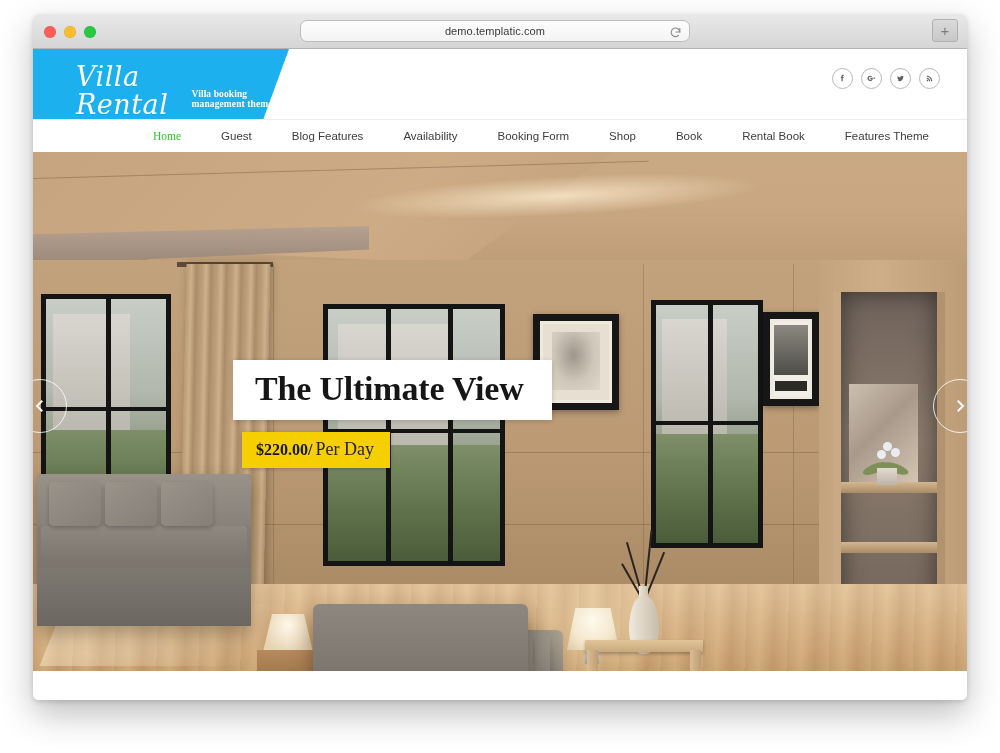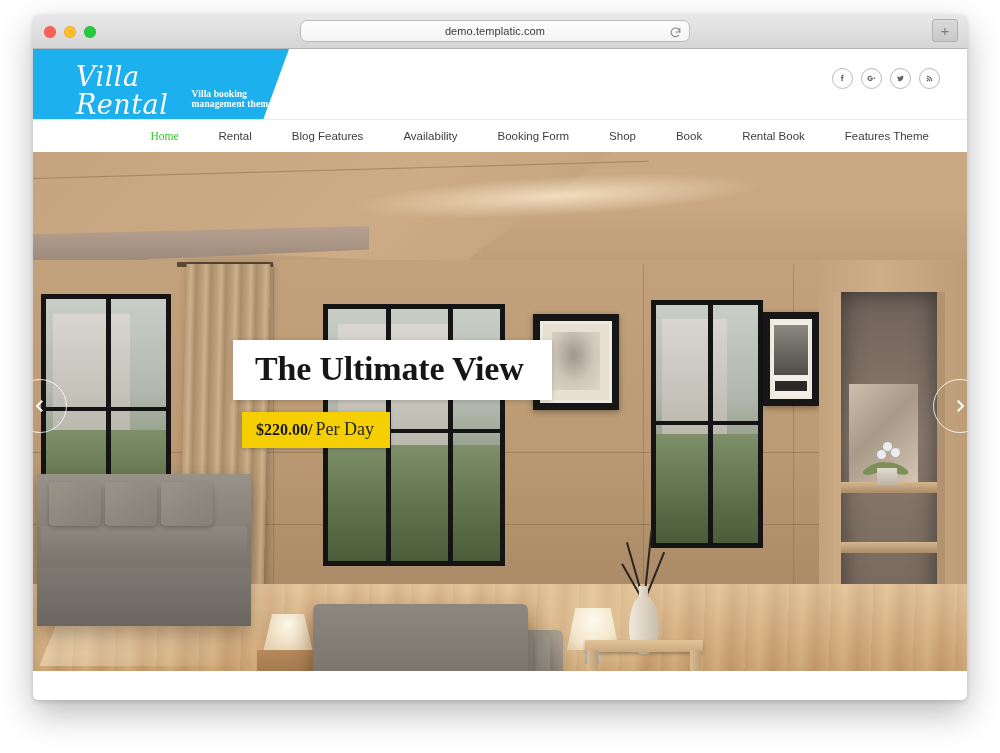--- a/index.html
+++ b/index.html
@@ -380,21 +380,21 @@
     background: linear-gradient(to bottom, #b78a5d, #8d6842);
   }
   .side-lamp-shade {
     position: absolute; left: 230px; top: 462px; width: 50px; height: 38px;
     background: radial-gradient(ellipse at 50% 30%, #fff8e8, #e5d3b2 75%);
     clip-path: polygon(18% 0, 82% 0, 100% 100%, 0 100%);
     box-shadow: 0 0 22px rgba(255,236,190,0.5);
   }
 
   
-  .caption { position: absolute; left: 200px; top: 188px; z-index: 6; }
+  .caption { position: absolute; left: 200px; top: 208px; z-index: 6; }
   .caption-title-bar {
     background: #ffffff;
     padding: 12px 28px 14px 22px;
     display: inline-block;
     box-shadow: 0 1px 5px rgba(0,0,0,0.18);
   }
   .caption-title {
     font-family: "Liberation Serif", serif;
     font-weight: bold;
     font-size: 34px; color: #161616;
@@ -485,21 +485,21 @@
               <circle cx="7.5" cy="16.5" r="1.8"></circle>
               <path d="M6 10.4v2.5a5.1 5.1 0 0 1 5.1 5.1h2.5c0-4.2-3.4-7.6-7.6-7.6zM6 5.9v2.5c5.3 0 9.6 4.3 9.6 9.6h2.5C18.1 11.3 12.7 5.9 6 5.9z"></path>
             </svg>
         </span>
       </div>
     </div>
 
     <nav class="nav-bar">
       <div class="nav-list">
         <span class="nav-item active">Home</span>
-        <span class="nav-item">Rental</span>
+        <span class="nav-item">Guest</span>
         <span class="nav-item">Blog Features</span>
         <span class="nav-item">Availability</span>
         <span class="nav-item">Booking Form</span>
         <span class="nav-item">Shop</span>
         <span class="nav-item">Book</span>
         <span class="nav-item">Rental Book</span>
         <span class="nav-item">Features Theme</span>
       </div>
     </nav>
 

